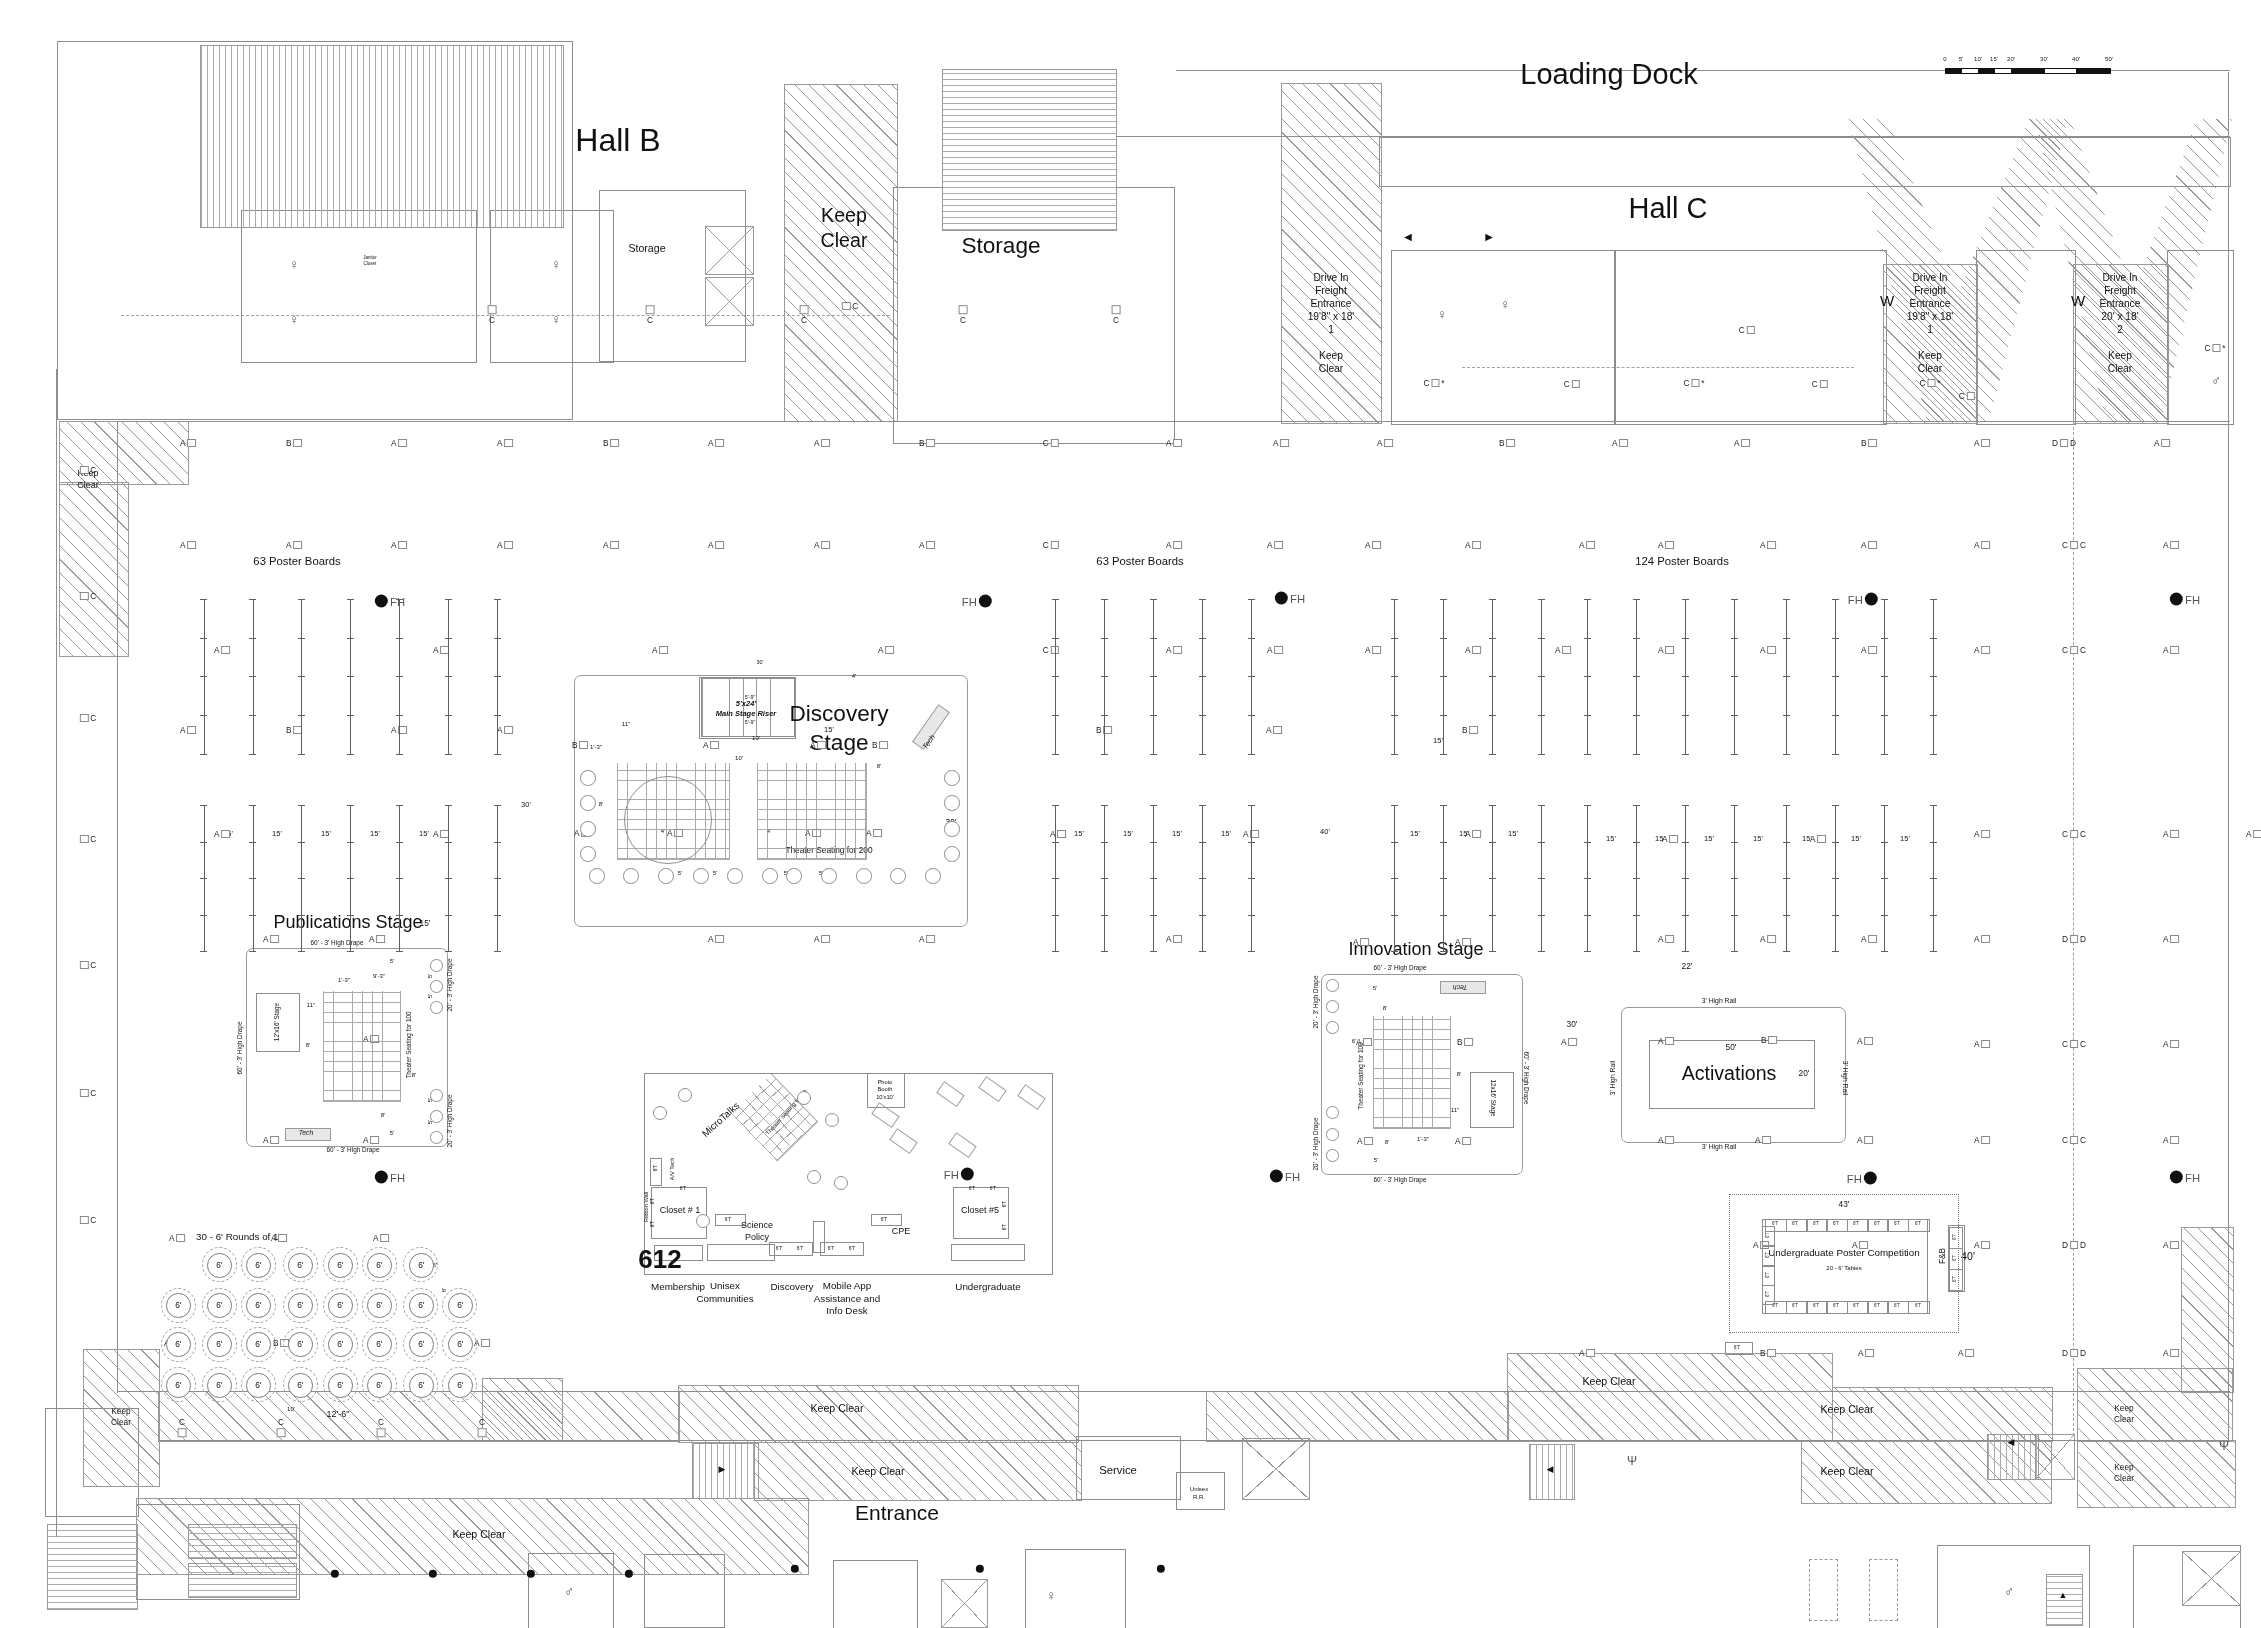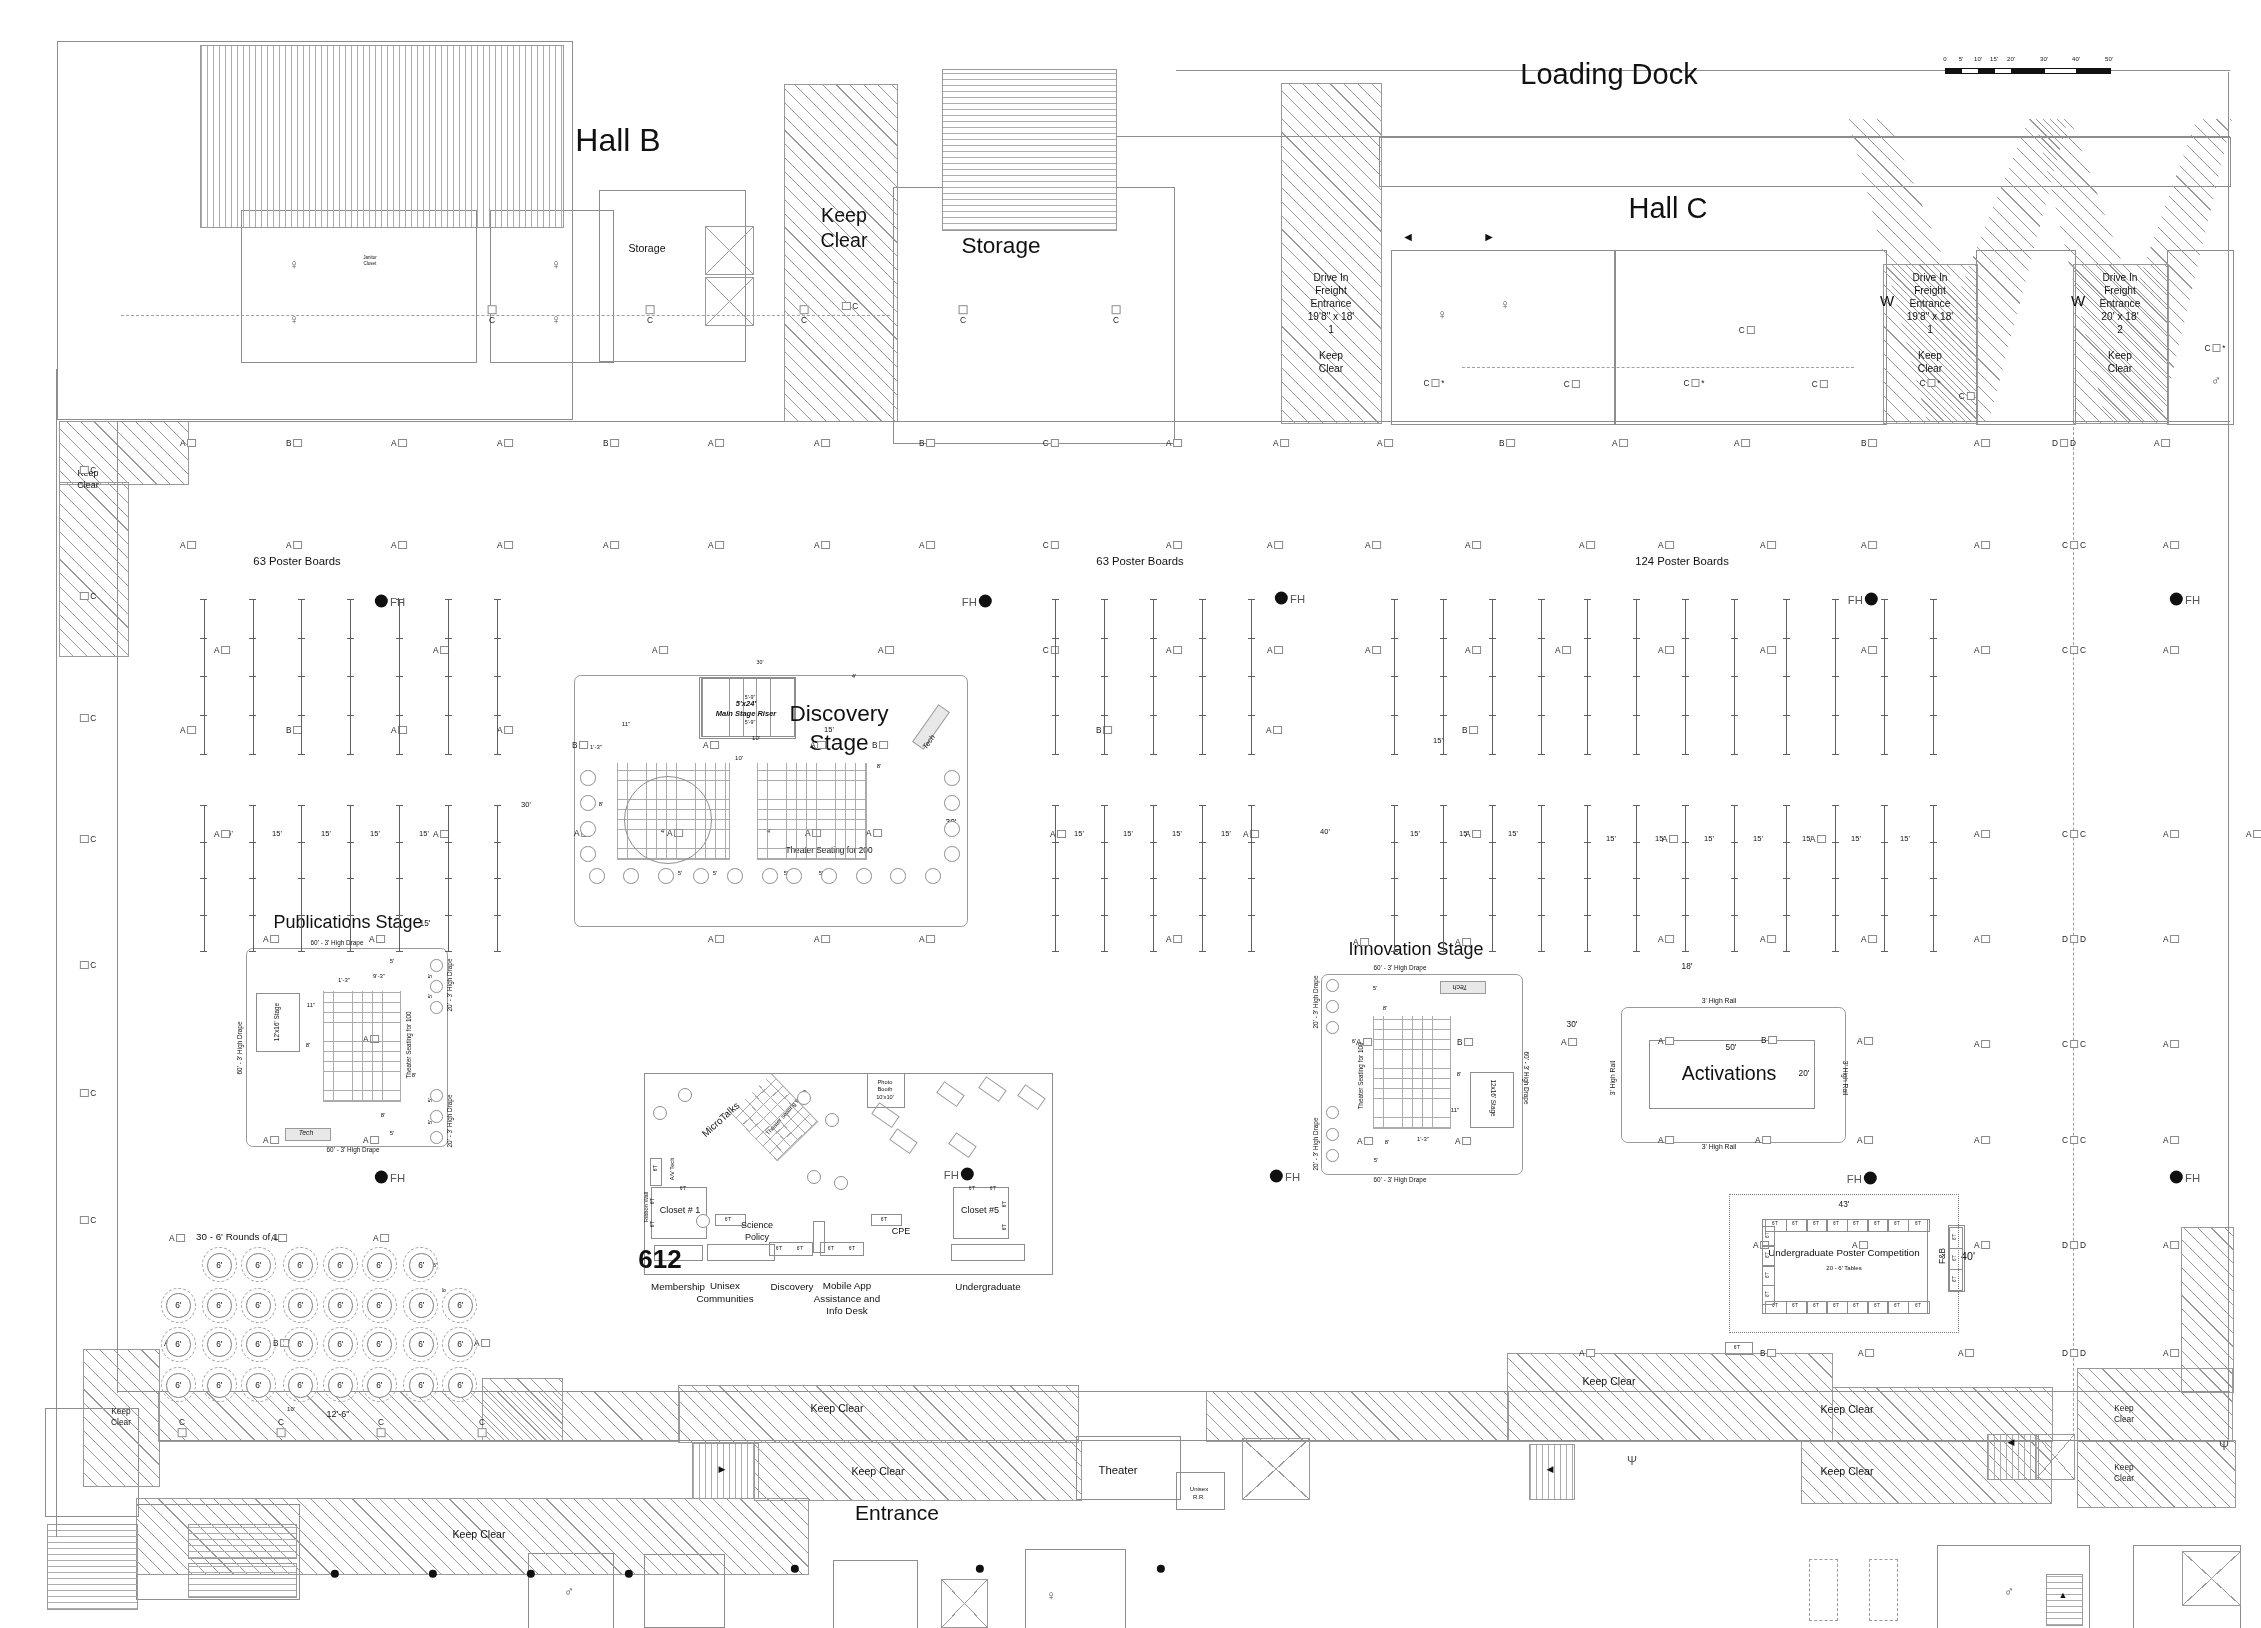--- a/index.html
+++ b/index.html
@@ -195,21 +195,21 @@
     <div class="t" style="left: 1609px; top: 1382px; font-size: 10.6px; transform: translate(-50%, -50%);">Keep Clear</div>
     <div class="t" style="left: 1847px; top: 1410px; font-size: 10.6px; transform: translate(-50%, -50%);">Keep Clear</div>
     <div class="t" style="left: 1847px; top: 1472px; font-size: 10.6px; transform: translate(-50%, -50%);">Keep Clear</div>
     <div class="t" style="left: 2124px; top: 1414px; font-size: 8.3px; transform: translate(-50%, -50%);">Keep
 Clear</div>
     <div class="t" style="left: 2124px; top: 1473px; font-size: 8.3px; transform: translate(-50%, -50%);">Keep
 Clear</div>
     <div class="t" style="left: 121px; top: 1417px; font-size: 8.3px; transform: translate(-50%, -50%);">Keep
 Clear</div>
     <div class="t" style="left: 897px; top: 1513px; font-size: 21px; transform: translate(-50%, -50%);">Entrance</div>
-    <div class="t" style="left: 1118px; top: 1470px; font-size: 11.3px; transform: translate(-50%, -50%);">Theater</div>
+    <div class="t" style="left: 1118px; top: 1470px; font-size: 11.3px; transform: translate(-50%, -50%);">Service</div>
     <div class="t" style="left: 1199px; top: 1494px; font-size: 6px; transform: translate(-50%, -50%);">Unisex
 R.R.</div>
     <div class="t" style="left: 297px; top: 561px; font-size: 11.3px; transform: translate(-50%, -50%);">63 Poster Boards</div>
     <div class="t" style="left: 1140px; top: 561px; font-size: 11.3px; transform: translate(-50%, -50%);">63 Poster Boards</div>
     <div class="t" style="left: 1682px; top: 561px; font-size: 11.3px; transform: translate(-50%, -50%);">124 Poster Boards</div>
     <div class="t" style="left: 839px; top: 729px; font-size: 22.6px; transform: translate(-50%, -50%);">Discovery
 Stage</div>
     <div class="t" style="left: 746px; top: 709px; font-size: 7.5px; transform: translate(-50%, -50%); font-weight: bold; font-style: italic;">5'x24'
 Main Stage Riser</div>
     <div class="t" style="left: 829px; top: 850px; font-size: 8.3px; transform: translate(-50%, -50%);">Theater Seating for 200</div>
@@ -313,21 +313,21 @@
     <div class="t" style="left: 1464px; top: 834px; font-size: 7.5px; transform: translate(-50%, -50%);">15'</div>
     <div class="t" style="left: 1513px; top: 834px; font-size: 7.5px; transform: translate(-50%, -50%);">15'</div>
     <div class="t" style="left: 1438px; top: 741px; font-size: 7.5px; transform: translate(-50%, -50%);">15'</div>
     <div class="t" style="left: 1611px; top: 839px; font-size: 7.5px; transform: translate(-50%, -50%);">15'</div>
     <div class="t" style="left: 1660px; top: 839px; font-size: 7.5px; transform: translate(-50%, -50%);">15'</div>
     <div class="t" style="left: 1709px; top: 839px; font-size: 7.5px; transform: translate(-50%, -50%);">15'</div>
     <div class="t" style="left: 1758px; top: 839px; font-size: 7.5px; transform: translate(-50%, -50%);">15'</div>
     <div class="t" style="left: 1807px; top: 839px; font-size: 7.5px; transform: translate(-50%, -50%);">15'</div>
     <div class="t" style="left: 1856px; top: 839px; font-size: 7.5px; transform: translate(-50%, -50%);">15'</div>
     <div class="t" style="left: 1905px; top: 839px; font-size: 7.5px; transform: translate(-50%, -50%);">15'</div>
-    <div class="t" style="left: 1687px; top: 966px; font-size: 8.3px; transform: translate(-50%, -50%);">18'</div>
+    <div class="t" style="left: 1687px; top: 966px; font-size: 8.3px; transform: translate(-50%, -50%);">22'</div>
     <div class="t" style="left: 951px; top: 822px; font-size: 8.3px; transform: translate(-50%, -50%);">30'</div>
     <div class="t" style="left: 626px; top: 725px; font-size: 6px; transform: translate(-50%, -50%);">11"</div>
     <div class="t" style="left: 596px; top: 748px; font-size: 6px; transform: translate(-50%, -50%);">1'-3"</div>
     <div class="t" style="left: 756px; top: 739px; font-size: 6px; transform: translate(-50%, -50%);">10'</div>
     <div class="t" style="left: 739px; top: 759px; font-size: 6px; transform: translate(-50%, -50%);">10'</div>
     <div class="t" style="left: 879px; top: 767px; font-size: 6px; transform: translate(-50%, -50%);">8'</div>
     <div class="t" style="left: 601px; top: 805px; font-size: 6px; transform: translate(-50%, -50%);">8'</div>
     <div class="t" style="left: 663px; top: 832px; font-size: 6px; transform: translate(-50%, -50%);">4'</div>
     <div class="t" style="left: 769px; top: 832px; font-size: 6px; transform: translate(-50%, -50%);">4'</div>
     <div class="t" style="left: 680px; top: 874px; font-size: 6px; transform: translate(-50%, -50%);">5'</div>

